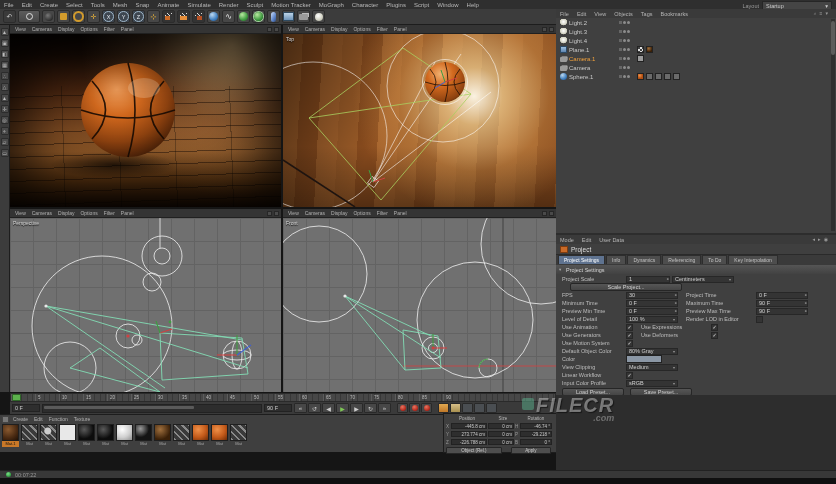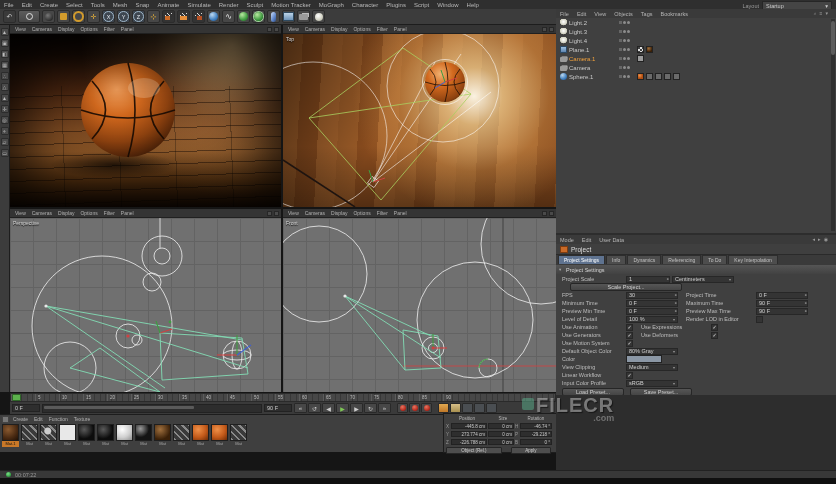--- a/index.html
+++ b/index.html
@@ -179,21 +179,21 @@
   .w62{width:62px!important;}
   .btn{height:8px;background:linear-gradient(#565656,#454545);border:1px solid #262626;border-radius:2px;
        font-size:5.5px;color:#d0d0d0;display:flex;align-items:center;justify-content:center;box-sizing:border-box;}
   .swatch{width:34px;height:6px;background:#8b97a5;border:1px solid #222;}
   
   #status{left:0;top:470px;width:836px;height:8px;background:#383838;border-top:1px solid #222;display:flex;align-items:center;gap:4px;padding-left:6px;box-sizing:border-box;}
   #status .dot{width:5px;height:5px;border-radius:50%;background:radial-gradient(circle at 40% 35%,#7ce08a,#2e9a3e 70%);}
   #status .txt{font-size:5.5px;color:#9a9a9a;}
   #bottomstrip{left:0;top:478px;width:836px;height:6px;background:#101010;}
   
-  #wm{left:536px;top:394px;z-index:50;pointer-events:none;}
+  #wm{left:536px;top:394px;z-index:50;pointer-events:none;font-style:italic;}
   #wm .l1{font-size:20px;font-weight:bold;letter-spacing:1px;color:rgba(195,195,195,.55);
           text-shadow:1px 1px 1px rgba(0,0,0,.5);font-family:"Liberation Sans",sans-serif;}
   #wm .l2{font-size:9px;font-weight:bold;color:rgba(180,180,180,.5);text-align:right;margin-top:-4px;}
   #wm .mark{position:absolute;left:-14px;top:4px;width:12px;height:12px;border-radius:2px;background:rgba(95,190,150,.45);}
 </style>
 </head>
 <body>
 
 <div id="menubar" class="abs">
   <div style="display:flex">

